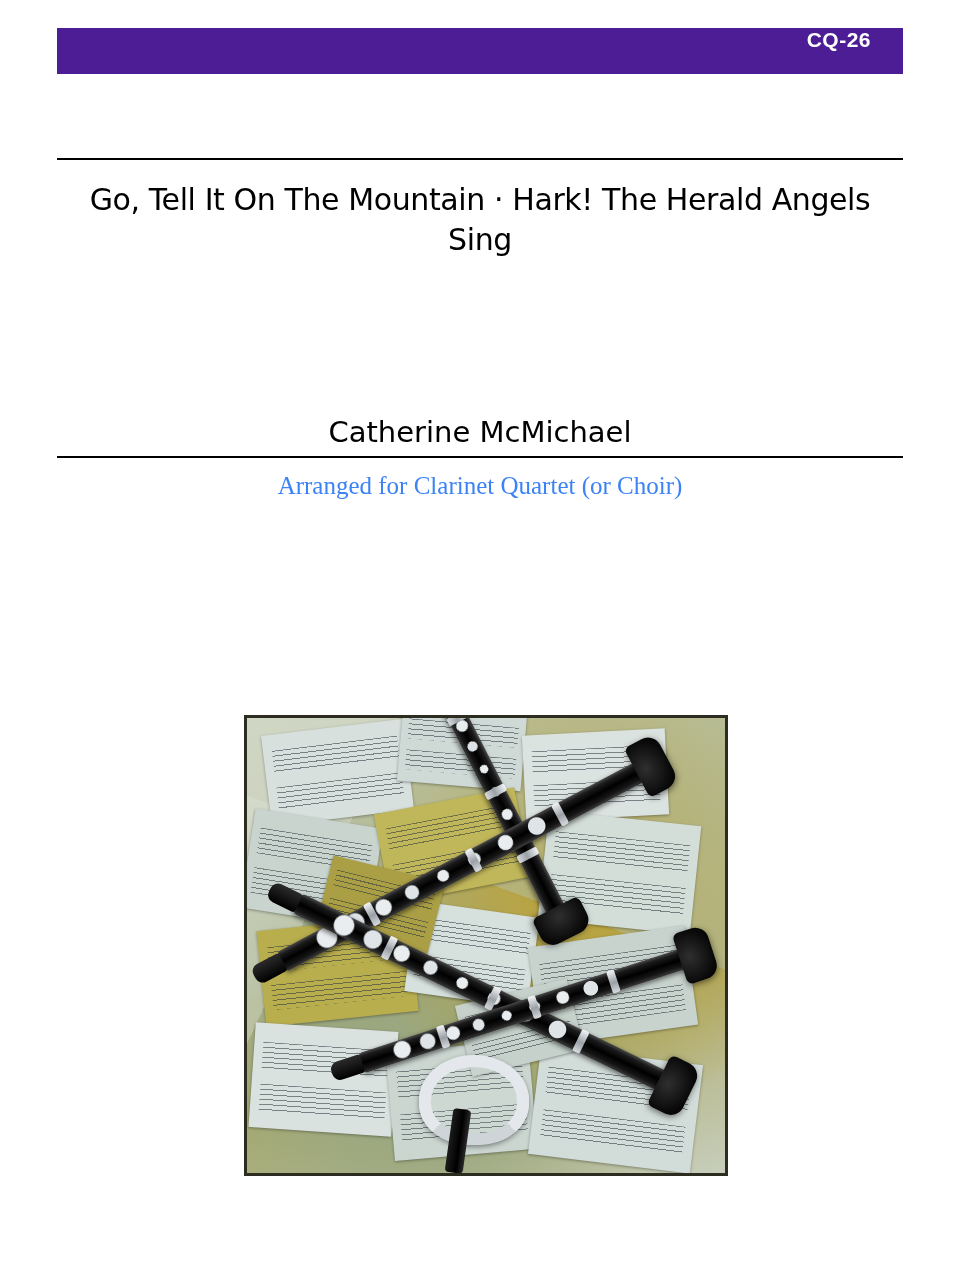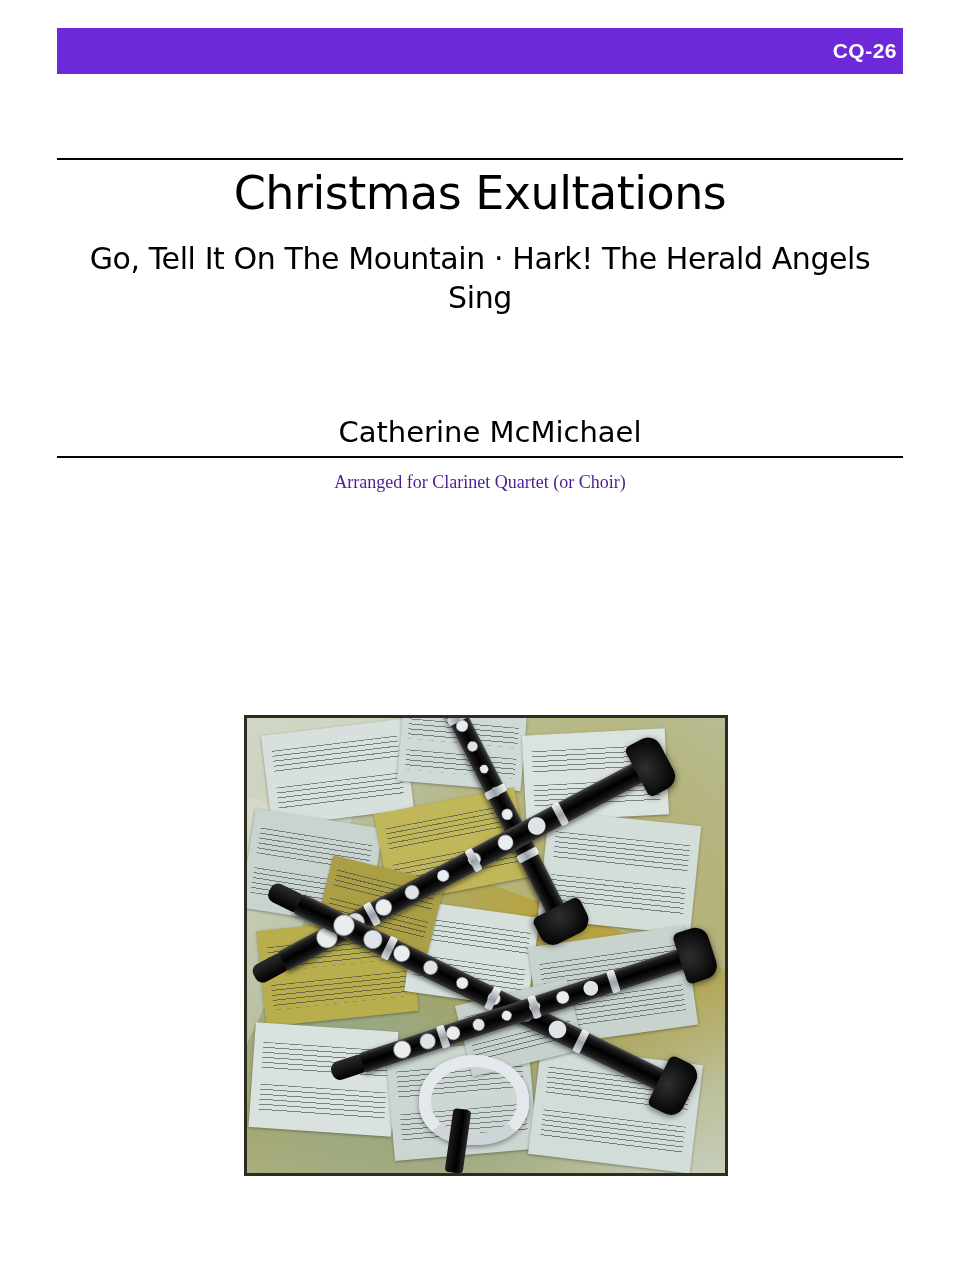--- a/index.html
+++ b/index.html
@@ -15,26 +15,25 @@
     overflow: hidden;
   }
 
   
   .cat-bar {
     position: absolute;
     left: 57px;
     top: 28px;
     width: 846px;
     height: 46px;
-    background: #6d28d9;
+    background: #4c1d95;
     display: flex;
-    align-items: center;
     justify-content: flex-end;
     box-sizing: border-box;
-    padding-right: 6px;
+    padding-right: 32px;
   }
   .cat-code {
     color: #ffffff;
     font-size: 21px;
     font-weight: bold;
     letter-spacing: 0.5px;
     font-family: "Liberation Sans", sans-serif;
   }
 
   
@@ -66,37 +65,37 @@
   .subtitle {
     font-family: "DejaVu Sans", sans-serif;
     font-size: 30px;
     line-height: 1.32;
     color: #000000;
     margin-top: 20px;
     letter-spacing: -0.4px;
   }
   .composer {
     position: absolute;
-    left: 67px;
+    left: 57px;
     top: 415px;
     width: 846px;
     text-align: center;
     font-family: "DejaVu Sans", sans-serif;
     font-size: 29px;
     color: #000000;
   }
   .arrangement {
     position: absolute;
     left: 57px;
     top: 472px;
     width: 846px;
     text-align: center;
     font-family: "Liberation Serif", serif;
-    font-size: 18px;
-    color: #4c1d95;
+    font-size: 25px;
+    color: #3b82f6;
   }
 
   
   .art-frame {
     position: absolute;
     left: 244px;
     top: 715px;
     width: 478px;
     height: 455px;
     border: 3px solid #2c2c20;
@@ -255,21 +254,20 @@
 <body>
 
 <div class="cat-bar" data-interactable="false">
   <span class="cat-code" data-interactable="false">CQ-26</span>
 </div>
 
 <div class="rule rule-top" data-interactable="false"></div>
 <div class="rule rule-bottom" data-interactable="false"></div>
 
 <div class="title-block" data-interactable="false">
-  <div class="main-title" data-interactable="false">Christmas Exultations</div>
   <div class="subtitle" data-interactable="false">Go, Tell It On The Mountain · Hark! The Herald Angels Sing</div>
 </div>
 
 <div class="composer" data-interactable="false">Catherine McMichael</div>
 <div class="arrangement" data-interactable="false">Arranged for Clarinet Quartet (or Choir)</div>
 
 <div class="art-frame" data-interactable="false">
   <div class="collage" data-interactable="false"></div>
 
   <div class="scrap s1" data-interactable="false"></div>

